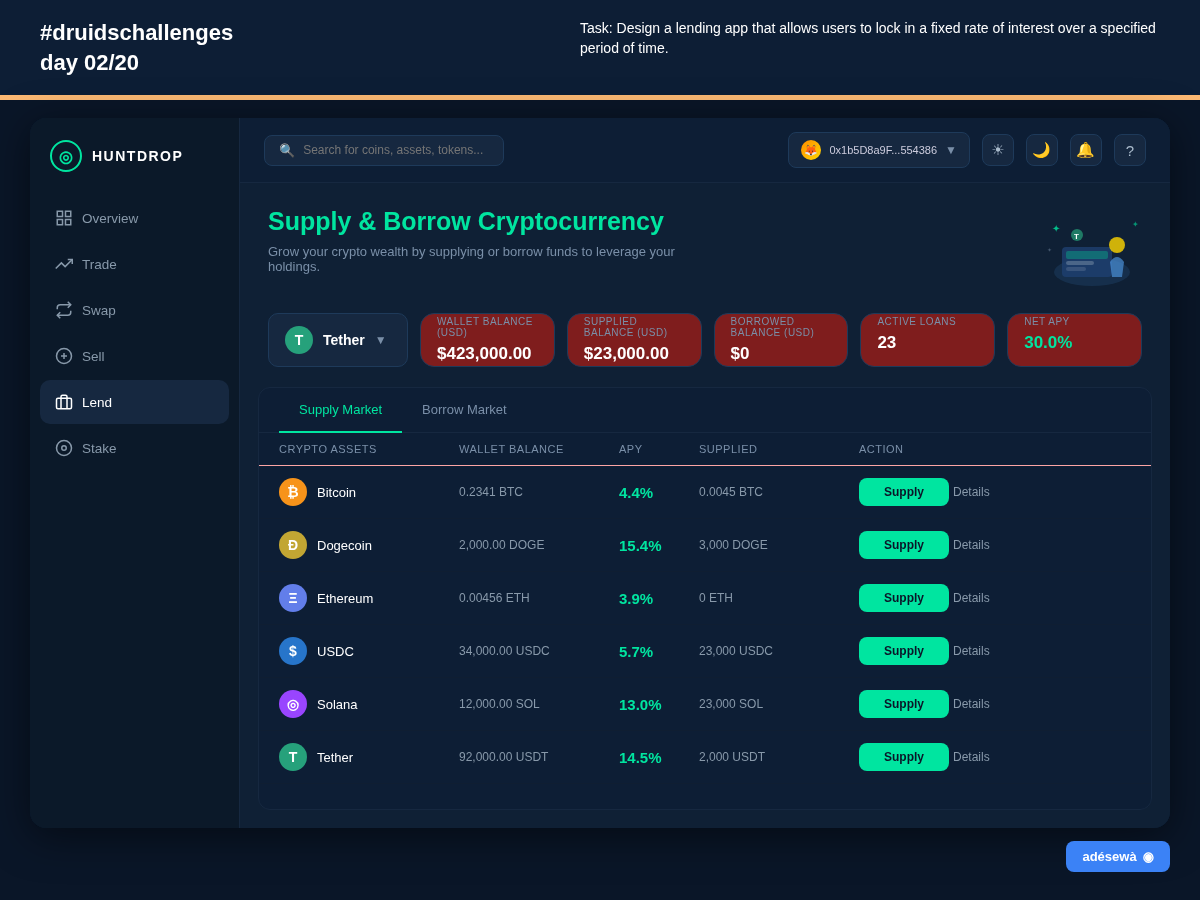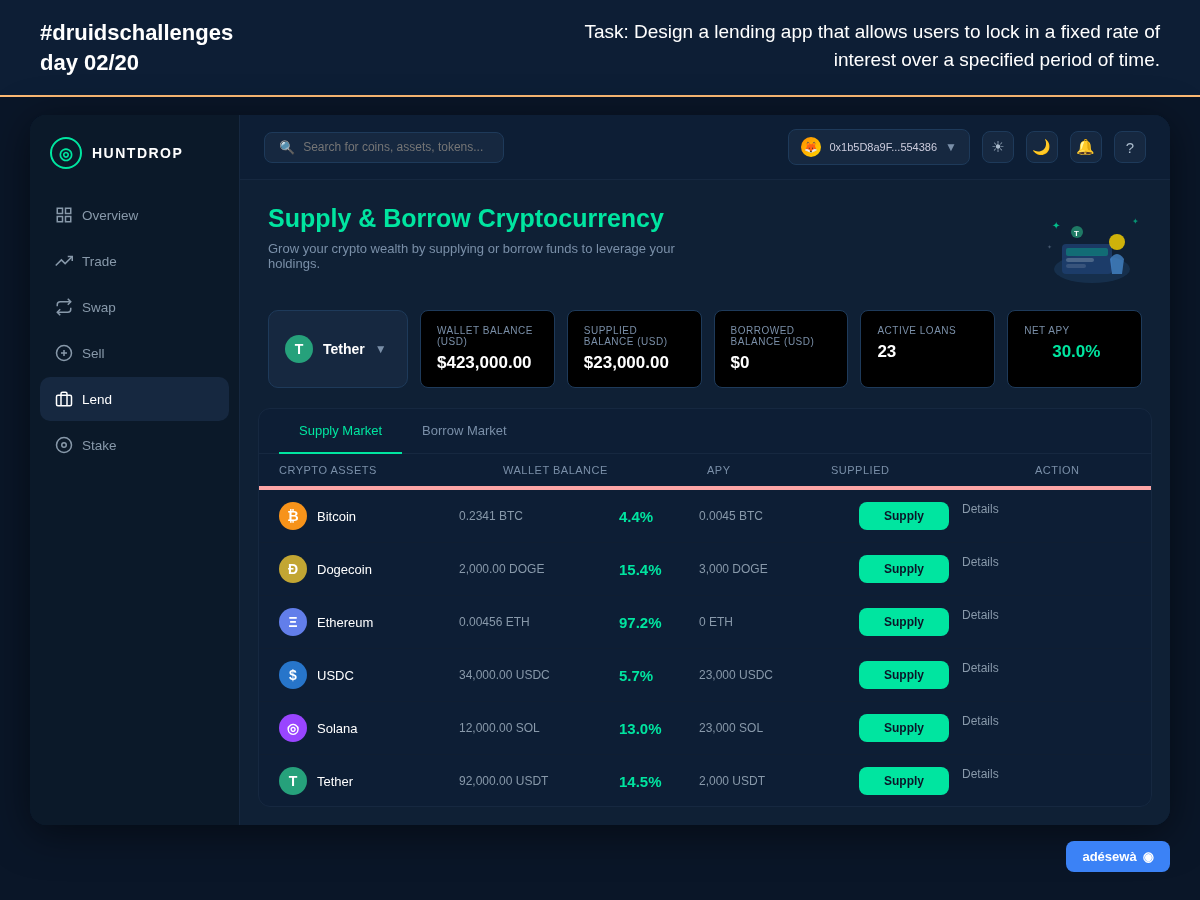--- a/index.html
+++ b/index.html
@@ -13,32 +13,32 @@
     }
 
     
     .top-banner {
       width: 100%;
       background: #0d1e35;
       padding: 18px 40px;
       display: flex;
       justify-content: space-between;
       align-items: flex-start;
-      border-bottom: 2px solid #fdba74;
+      border-bottom: 5px solid #fdba74;
     }
     .banner-left {
       color: #fff;
       font-size: 22px;
       font-weight: 700;
       line-height: 1.35;
     }
     .banner-right {
       color: #fff;
-      font-size: 19px;
-      text-align: right;
+      font-size: 14px;
+      text-align: left;
       max-width: 580px;
       line-height: 1.45;
     }
 
     
     .app-container {
       display: flex;
       width: 1140px;
       height: 710px;
       margin: 18px auto 0;
@@ -246,40 +246,40 @@
       font-weight: 700;
     }
     .currency-name {
       color: #fff;
       font-size: 14px;
       font-weight: 600;
     }
     .chevron { color: #7a8fa8; font-size: 12px; }
 
     .stat-card {
-      background: #000000;
+      background: #7f1d1d;
       border: 1px solid #1e3a5a;
-      border-radius: 8px;
-      padding: 14px 16px;
+      border-radius: 14px;
+      padding: 2px 16px;
       flex: 1;
       min-width: 0;
     }
     .stat-label {
       color: #7a8fa8;
       font-size: 10px;
       text-transform: uppercase;
       letter-spacing: 0.5px;
       margin-bottom: 6px;
     }
     .stat-value {
       color: #fff;
       font-size: 17px;
       font-weight: 700;
     }
-    .stat-value.green { color: #00e5a0; margin-left: 28px; }
+    .stat-value.green { color: #00e5a0; }
 
     
     .market-section {
       flex: 1;
       background: #0d1e35;
       margin: 0 18px 18px;
       border-radius: 12px;
       border: 1px solid #162840;
       overflow: hidden;
       display: flex;
@@ -304,22 +304,21 @@
       border-bottom-color: #00e5a0;
     }
     .market-table {
       flex: 1;
       overflow-y: auto;
     }
     .table-header {
       display: grid;
       grid-template-columns: 180px 160px 80px 160px 180px;
       padding: 10px 20px;
-      border-bottom: 4px solid #fca5a5;
-      gap: 44px;
+      border-bottom: 1px solid #fca5a5;
     }
     .table-header span {
       color: #7a8fa8;
       font-size: 11px;
       text-transform: uppercase;
       letter-spacing: 0.5px;
     }
     .table-row {
       display: grid;
       grid-template-columns: 180px 160px 80px 160px 180px;
@@ -356,21 +355,22 @@
       color: #00e5a0;
       font-size: 15px;
       font-weight: 600;
     }
     .supplied-text {
       color: #8899aa;
       font-size: 12px;
     }
     .action-cell {
       display: flex;
-      gap: 13px;
+      align-items: center;
+      gap: 4px;
     }
     .supply-btn {
       background: #00e5a0;
       color: #0a1628;
       border: none;
       border-radius: 8px;
       padding: 7px 22px;
       font-size: 12px;
       font-weight: 700;
       cursor: pointer;
@@ -601,21 +601,21 @@
       <button class="supply-btn">Supply</button>
       <span class="details-link">Details</span>
     </div>
   </div>
           <div class="table-row">
     <div class="asset-cell">
       <div class="asset-icon" style="background:#627eea">Ξ</div>
       <span class="asset-name">Ethereum</span>
     </div>
     <div class="balance-text">0.00456 ETH</div>
-    <div class="apy-text">97.2%</div>
+    <div class="apy-text">3.9%</div>
     <div class="supplied-text">0 ETH</div>
     <div class="action-cell">
       <button class="supply-btn">Supply</button>
       <span class="details-link">Details</span>
     </div>
   </div>
           <div class="table-row">
     <div class="asset-cell">
       <div class="asset-icon" style="background:#2775ca">$</div>
       <span class="asset-name">USDC</span>

